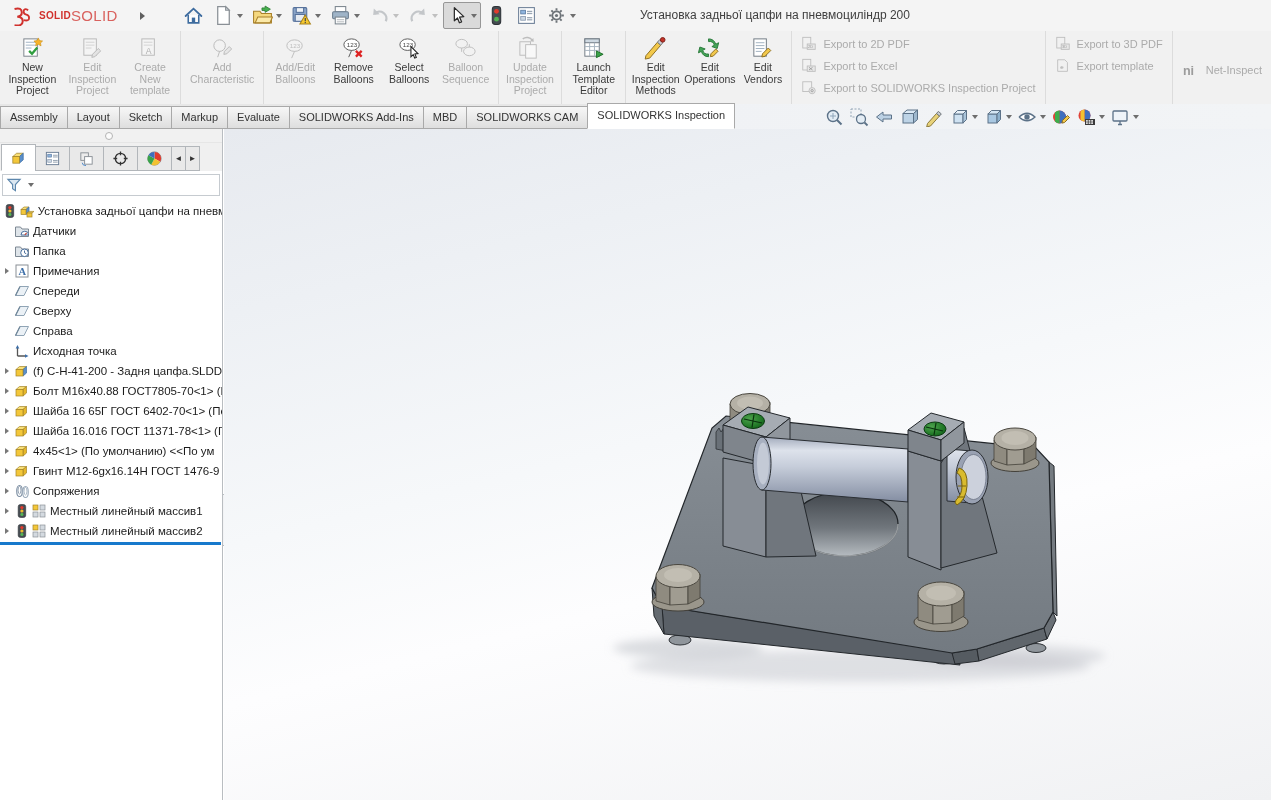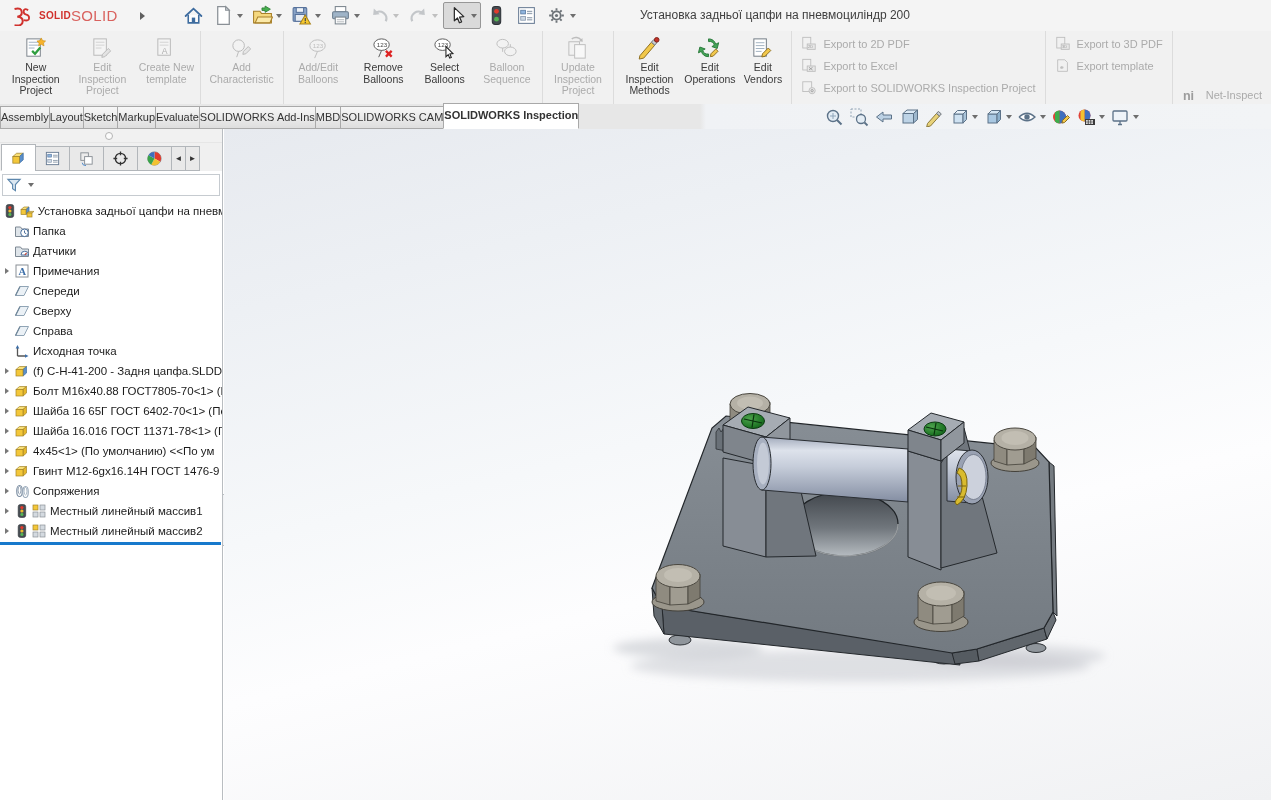--- a/index.html
+++ b/index.html
@@ -34,31 +34,31 @@
         align-items:center;cursor:pointer}
   .rbtn.wide{min-width:74px}
   .rbtn svg{width:25px;height:25px;margin:2px 0 1px;flex:none}
   .rbtn .lbl{font-size:10.5px;line-height:11.5px;text-align:center;color:#3a3a3a}
   .rbtn.disabled{cursor:default}
   .rbtn.disabled .lbl{color:#ababab}
   .rexp{display:flex;flex-direction:column;justify-content:flex-start;padding:5px 9px 0;gap:6px;
         border-right:1px solid #dcdcdc}
   .rexp-row{display:flex;align-items:center;gap:6px;font-size:11px;color:#ababab;white-space:nowrap}
   .rexp-row svg{width:16px;height:16px;flex:none}
-  .rni{display:flex;align-items:flex-end;padding:5px 9px 0}
+  .rni{display:flex;align-items:center;padding:5px 9px 0}
   .rni .rexp-row{align-items:center}
   .rni svg{width:18px;height:18px}
 
   
   .cmdtabs{position:absolute;top:104px;left:0;right:0;height:25px;
            background:linear-gradient(90deg,#e7e7e7 0,#e7e7e7 700px,#f0f2f5 706px,#f2f4f6 100%);
            display:flex;align-items:flex-end}
-  .tab{height:21px;line-height:20px;padding:0 0;font-size:11px;color:#333;flex:none;
+  .tab{height:21px;line-height:20px;padding:0 9px;font-size:11px;color:#333;flex:none;
        background:linear-gradient(#f7f7f7,#dedede);border:1px solid #a9a9a9;margin-right:-1px}
-  .tab.active{background:#fff;font-weight:bold;height:24px;line-height:23px;border-bottom:1px solid #fff}
+  .tab.active{background:#fff;font-weight:normal;height:24px;line-height:23px;border-bottom:1px solid #fff}
   .headsup{position:absolute;left:822px;top:2px;display:flex;align-items:center;gap:1px}
   .hu-item{display:flex;align-items:center;padding:1px 2px}
   .hu-item svg{width:20px;height:20px}
 
   
   .panel{position:absolute;left:0;top:129px;bottom:0;width:223px;background:#fff;
          border-right:1px solid #b9bdc1;box-sizing:border-box}
   .panel-topstrip{height:13px;background:#f1f1f1;position:relative;border-bottom:1px solid #e6e6e6}
   .grip{position:absolute;left:105px;top:3px;width:6px;height:6px;border:1px solid #b4b4b4;
         border-radius:50%;background:#fbfbfb}
@@ -285,20 +285,31 @@
           <rect x="9" y="9" width="11" height="14" fill="#f8f8f8" stroke="#bdbdbd"></rect>
           <path d="M6 3 a7 7 0 0 1 10 1.5" fill="none" stroke="#bdbdbd" stroke-width="1.6"></path>
           <path d="M17 2 l0.5 4 -4 -0.5 z" fill="#bdbdbd"></path>
         </svg>
         <div class="lbl">Update Inspection Project</div>
       </div>
     </div>
     <div class="rgroup">
       <div class="rbtn">
         <svg viewBox="0 0 26 26">
+          <rect x="4" y="3" width="15" height="18" fill="#fff" stroke="#6f7982"></rect>
+          <rect x="4" y="3" width="15" height="4" fill="#cfd9e2" stroke="#6f7982"></rect>
+          <path d="M4 11 h15 M4 15 h15 M9 7 v14 M14 7 v14" stroke="#a8b4bf"></path>
+          <path d="M16 15.5 l7 3.5 -7 3.5 z" fill="#39a047" stroke="#20702c"></path>
+        </svg>
+        <div class="lbl">Launch Template Editor</div>
+      </div>
+    </div>
+    <div class="rgroup">
+      <div class="rbtn">
+        <svg viewBox="0 0 26 26">
           <path d="M3 20.5 L15 6.5 l3.5 3 L7 23 l-4.7 1 z" fill="#f2c84b" stroke="#8c6d1f"></path>
           <path d="M15 6.5 l3.5 3 2.2-2.6 -3.5-3 z" fill="#c9cdd2" stroke="#70767c"></path>
           <circle cx="20.5" cy="4" r="2.4" fill="#c23329" stroke="#7e1f17"></circle>
         </svg>
         <div class="lbl">Edit Inspection Methods</div>
       </div>
       <div class="rbtn">
         <svg viewBox="0 0 26 26">
           <path d="M12 3 a8 8 0 0 1 7.5 5.5 l3 -1.5 -1.5 6 -5.5 -2 2.6-1.4 A5.5 5.5 0 0 0 12 5.8 z" fill="#43a557" stroke="#2c7a3c"></path>
           <path d="M12 21.5 a8 8 0 0 1 -7.5 -5.5 l-3 1.5 1.5 -6 5.5 2 -2.6 1.4 A5.5 5.5 0 0 0 12 18.7 z" fill="#43a557" stroke="#2c7a3c"></path>
@@ -547,36 +558,36 @@
             <rect x="8" y="10" width="5" height="4" fill="#f3c73a" stroke="#a3842a" stroke-width="0.7"></rect>
           </svg>
         </span>
         <span class="tlabel">Установка задньої цапфи на пневмоци</span>
       </div>
       <div class="trow">
         <span class="tw"></span>
         <span class="ticon">
           <svg viewBox="0 0 16 16">
             <path d="M1.5 4 h5 l1.5 2 h6.5 v7.5 h-13 z" fill="#dfe5ea" stroke="#7e8994"></path>
+            <path d="M7 12 a3.8 3.8 0 0 1 7.6 0 z" fill="#fff" stroke="#4a6f9c"></path>
+            <path d="M10.8 12 l1.8-2.2" stroke="#c0392b" stroke-width="1.1"></path>
+          </svg>
+        </span>
+        <span class="tlabel">Датчики</span>
+      </div>
+      <div class="trow">
+        <span class="tw"></span>
+        <span class="ticon">
+          <svg viewBox="0 0 16 16">
+            <path d="M1.5 4 h5 l1.5 2 h6.5 v7.5 h-13 z" fill="#dfe5ea" stroke="#7e8994"></path>
             <circle cx="10.5" cy="9.8" r="3.8" fill="#fff" stroke="#4a6f9c"></circle>
             <path d="M10.5 7.5 v2.3 l1.8 1" stroke="#4a6f9c" fill="none"></path>
           </svg>
         </span>
         <span class="tlabel">Папка</span>
-      </div>
-      <div class="trow">
-        <span class="tw"></span>
-        <span class="ticon">
-          <svg viewBox="0 0 16 16">
-            <path d="M1.5 4 h5 l1.5 2 h6.5 v7.5 h-13 z" fill="#dfe5ea" stroke="#7e8994"></path>
-            <path d="M7 12 a3.8 3.8 0 0 1 7.6 0 z" fill="#fff" stroke="#4a6f9c"></path>
-            <path d="M10.8 12 l1.8-2.2" stroke="#c0392b" stroke-width="1.1"></path>
-          </svg>
-        </span>
-        <span class="tlabel">Датчики</span>
       </div>
       <div class="trow">
         <span class="tw">
           <span class="tri"></span>
         </span>
         <span class="ticon">
           <svg viewBox="0 0 16 16">
             <rect x="2" y="2" width="12" height="12" fill="#fff" stroke="#8a9096"></rect>
             <text x="4.6" y="12.2" font-size="10.5" font-weight="bold" fill="#3c6ea8" font-family="serif">A</text>
           </svg>

